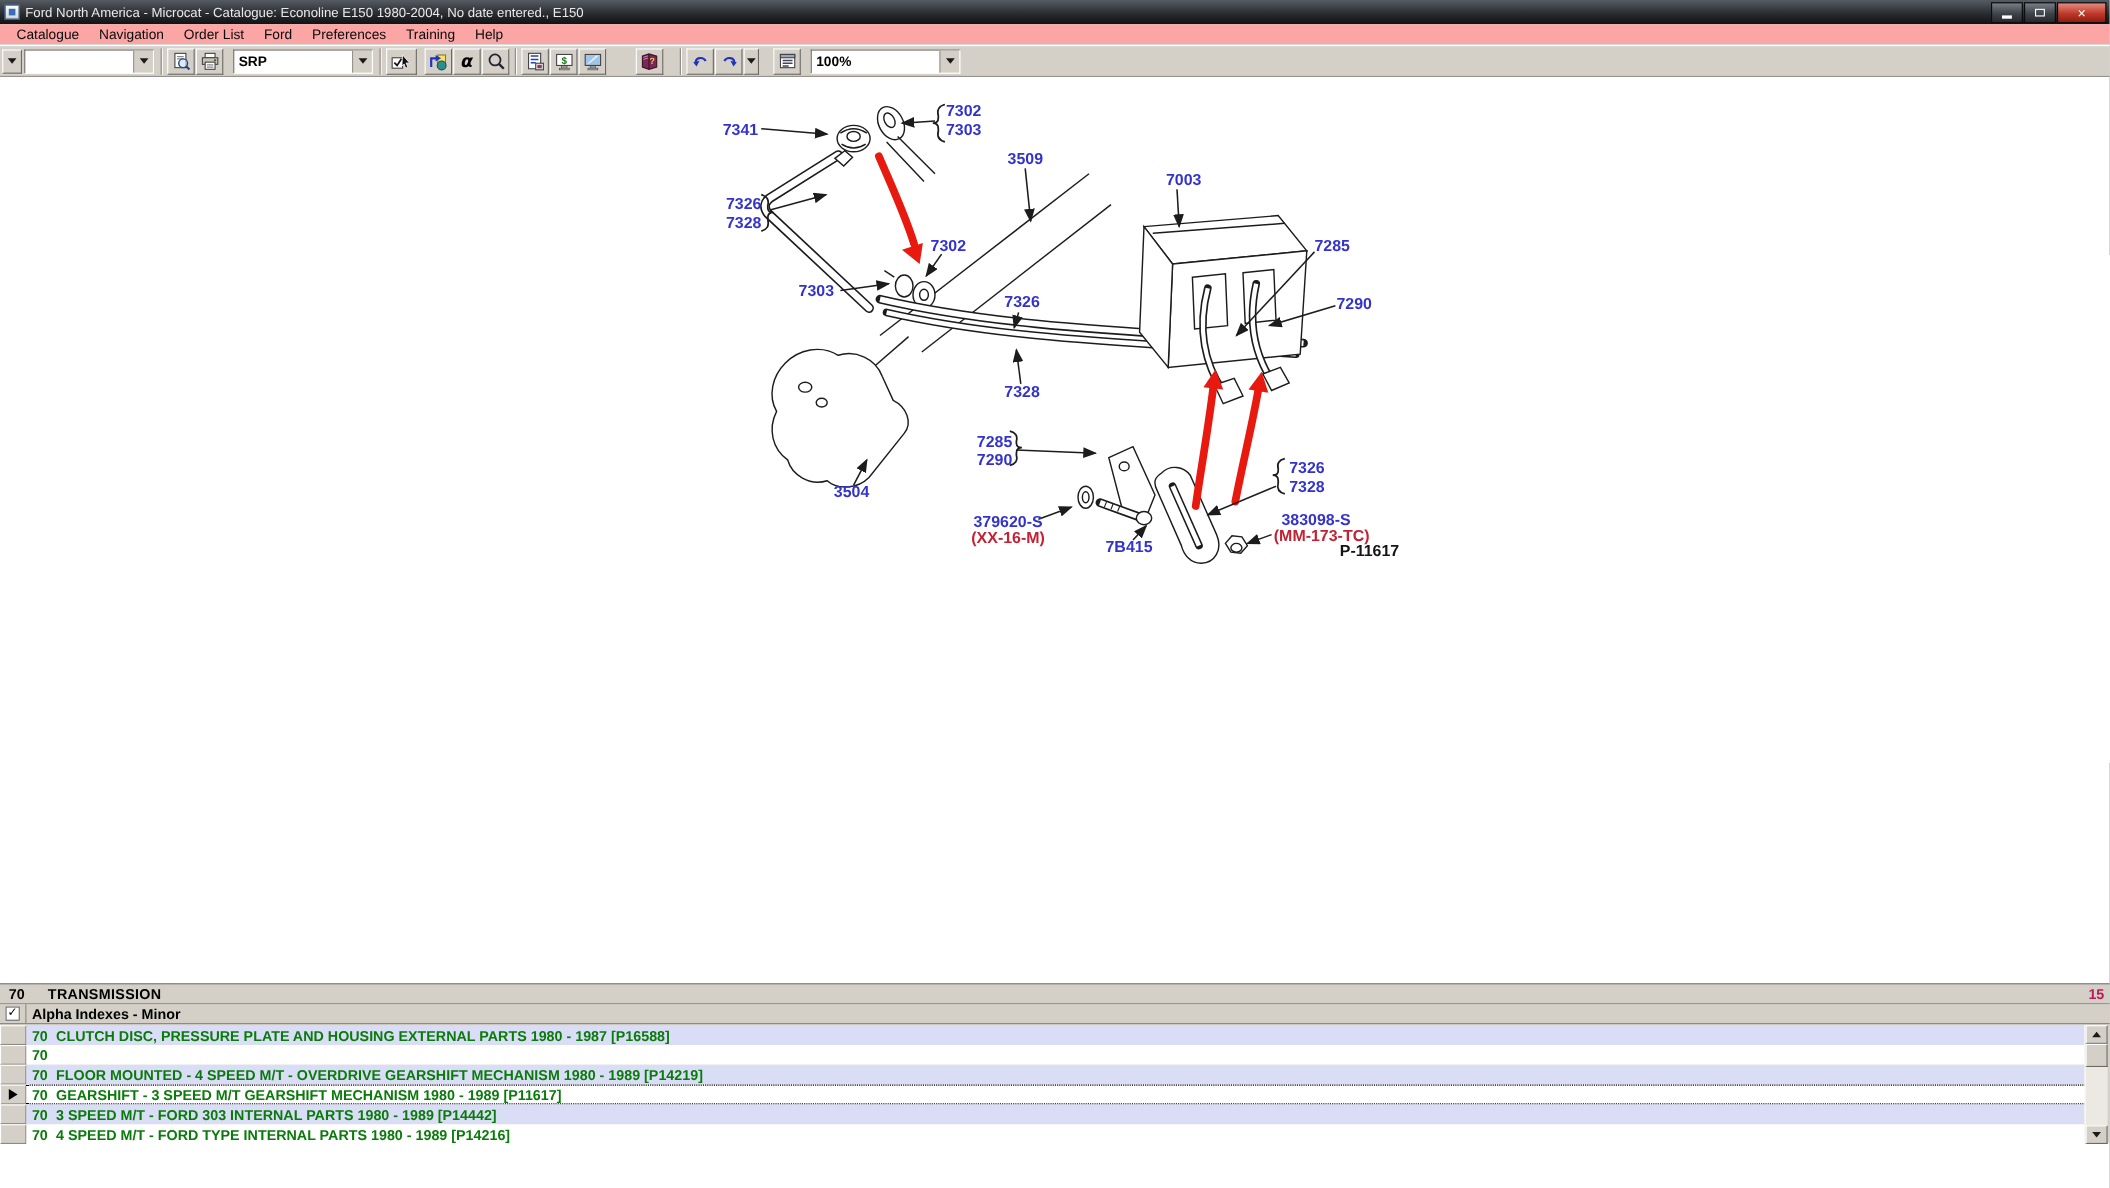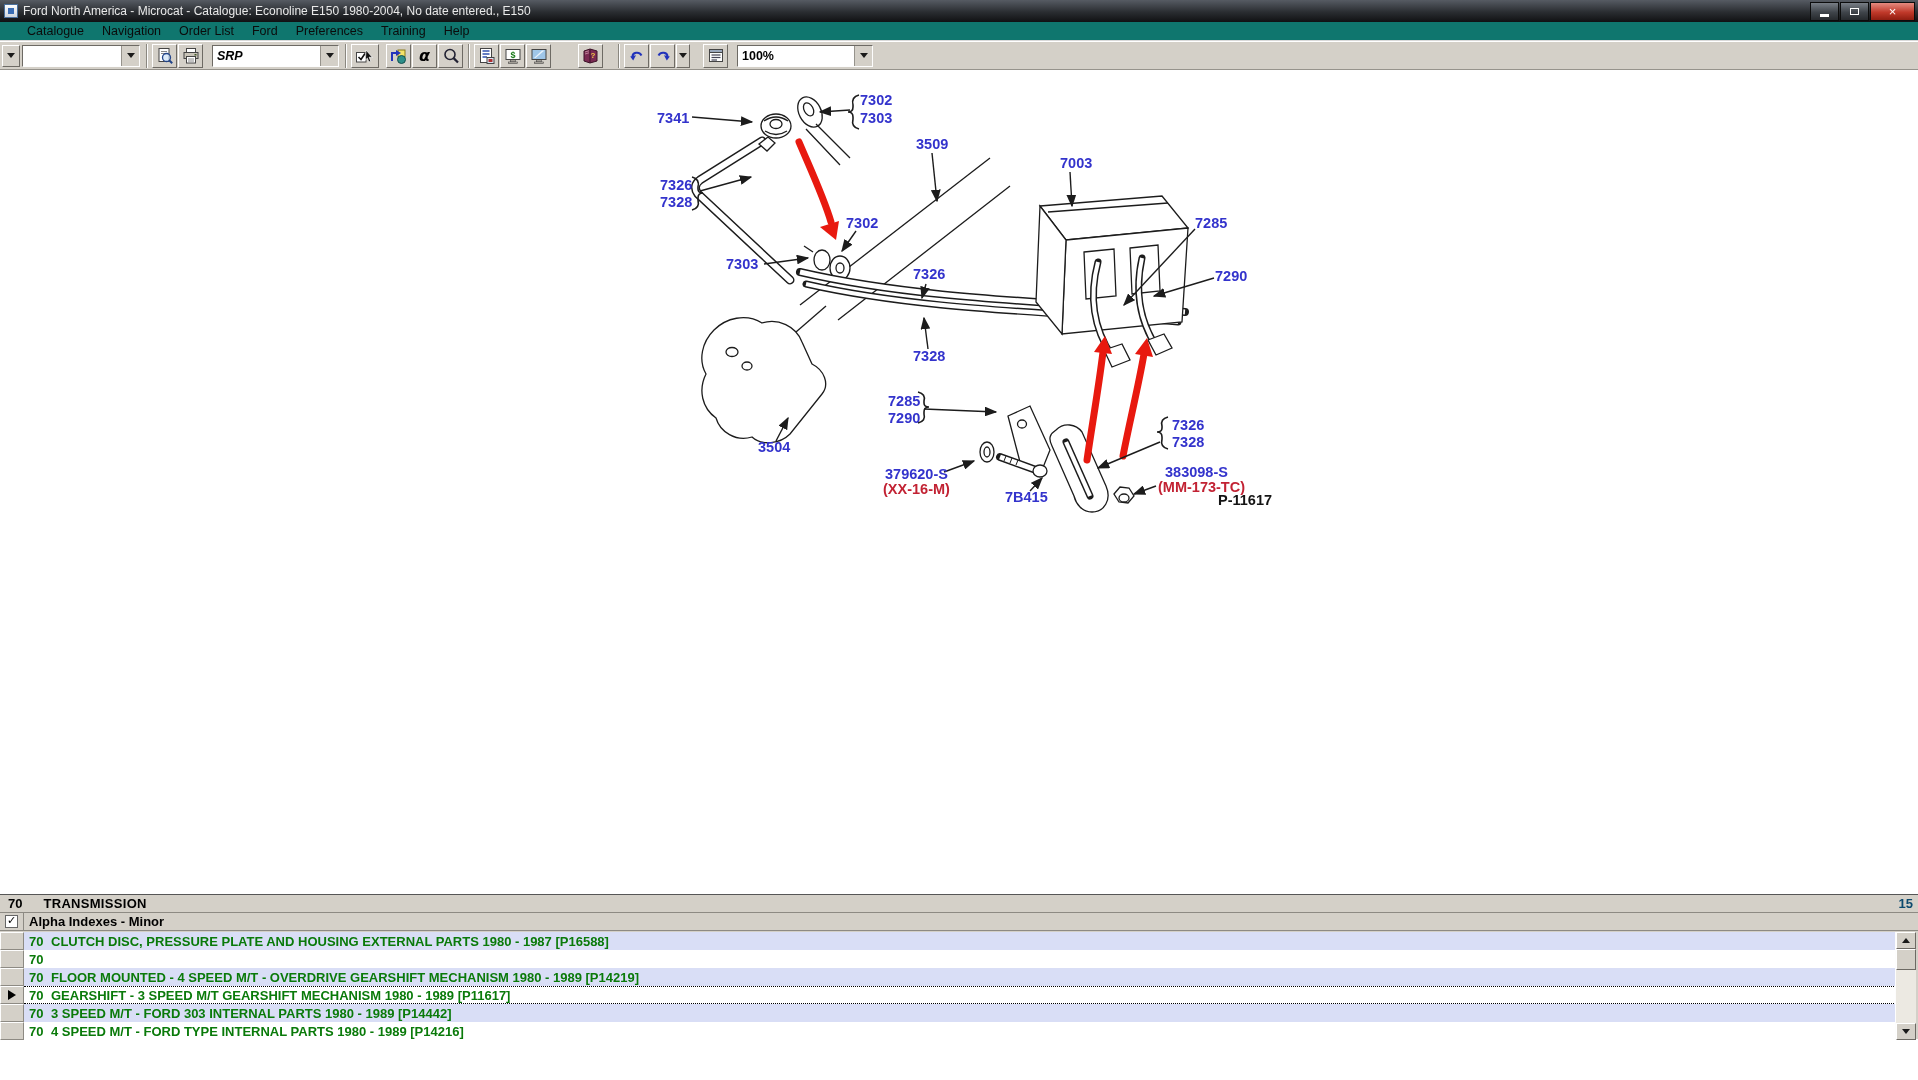--- a/index.html
+++ b/index.html
@@ -12,22 +12,22 @@
     border:1px solid #4a6f9c;box-sizing:border-box;}
   .app-icon i{display:block;width:6px;height:6px;margin:3px;background:#3a6db5;}
   .title-text{color:#e9e9e9;font-size:12px;white-space:nowrap;}
   .win-buttons{margin-left:auto;display:flex;padding-right:3px;}
   .win-btn{width:29px;height:19px;margin-left:1px;border:1px solid #0c0c0c;box-sizing:border-box;
     background:linear-gradient(#787e86,#3f444a 55%,#26292d);display:flex;align-items:center;justify-content:center;color:#fff;}
   .win-btn.close{width:45px;background:linear-gradient(#e58b80,#c0392a 55%,#8f1d10);font-size:13px;}
   .glyph-min{width:9px;height:3px;background:#fff;margin-top:8px;}
   .glyph-max{width:9px;height:7px;border:1px solid #fff;box-sizing:border-box;}
   
-  .menubar{position:absolute;left:0;top:22px;width:100%;height:19px;background:#0f766e;
-    border-bottom:1px solid #d9d9d9;box-sizing:border-box;display:flex;align-items:center;padding-left:18px;}
+  .menubar{position:absolute;left:0;top:22px;width:100%;height:19px;background:#fca5a5;
+    border-bottom:1px solid #d9d9d9;box-sizing:border-box;display:flex;align-items:center;padding-left:6px;}
   .menu-item{font-size:12.5px;color:#0b0b0b;padding:1px 9px;cursor:default;}
   
   .toolbar{position:absolute;left:0;top:41px;width:100%;height:29px;background:#d4d0c8;
     border-top:1px solid #fff;border-bottom:1px solid #96938c;box-sizing:border-box;
     display:flex;align-items:center;padding-left:2px;}
   .tb-btn{width:25px;height:24px;flex:none;background:#d4d0c8;border:1px solid;border-color:#fff #6d6a64 #6d6a64 #fff;
     box-sizing:border-box;display:flex;align-items:center;justify-content:center;margin-right:1px;}
   .tb-sep{flex:none;width:0;height:24px;border-left:1px solid #8a877f;border-right:1px solid #fdfdfd;margin:0 4px;}
   .combo{flex:none;height:22px;background:#fff;border:1px solid;border-color:#6d6a64 #fdfdfd #fdfdfd #6d6a64;
     box-sizing:border-box;display:flex;align-items:center;font-size:12.5px;color:#000;margin-right:2px;}
@@ -42,21 +42,21 @@
   .diagram-svg{position:absolute;left:0;top:70px;}
   .dlbl{font:bold 14.5px "Liberation Sans",sans-serif;fill:#3333cc;cursor:pointer;}
   .dlbl.red{fill:#c22233;}
   .dlbl.blk{fill:#141414;}
   
   .panel{position:absolute;left:0;top:894px;width:1918px;height:145px;background:#d4d0c8;border-top:1px solid #565656;box-sizing:border-box;}
   .panel-header{height:18px;background:#d4d0c8;border-bottom:1px solid #8d8a83;box-sizing:border-box;
     display:flex;align-items:center;font-weight:bold;font-size:13px;color:#000;}
   .ph-code{margin-left:8px;}
   .ph-title{margin-left:21px;letter-spacing:0.3px;}
-  .ph-count{margin-left:auto;margin-right:5px;color:#0c4a6e;}
+  .ph-count{margin-left:auto;margin-right:5px;color:#be185d;}
   .index-row{height:18px;background:#d4d0c8;border-bottom:1px solid #8d8a83;box-sizing:border-box;display:flex;align-items:center;}
   .gutter-cell{width:24px;height:100%;flex:none;border-right:1px solid #8d8a83;box-sizing:border-box;
     display:flex;align-items:center;justify-content:center;}
   .chk{width:13px;height:13px;background:#fff;border:1px solid #666;box-sizing:border-box;
     font-family:"DejaVu Sans",sans-serif;font-size:11px;line-height:10px;text-align:center;color:#000;}
   .index-label{font-weight:bold;font-size:13px;color:#000;padding-left:5px;}
   .grid{position:absolute;left:0;top:37px;width:1896px;}
   .grid-row{height:18px;display:flex;font-weight:bold;font-size:13px;color:#0a7a0a;}
   .row-gutter{width:24px;flex:none;background:#d4d0c8;border:1px solid;border-color:#fdfdfd #8d8a83 #8d8a83 #fdfdfd;
     box-sizing:border-box;display:flex;align-items:center;justify-content:center;}
@@ -131,21 +131,21 @@
     <div class="tb-btn">
       <svg width="18" height="18" viewBox="0 0 18 18">
         <rect x="4.5" y="1.5" width="9" height="4" fill="#fff" stroke="#444"></rect>
         <rect x="2" y="5.5" width="14" height="6" fill="#c9c4b8" stroke="#444"></rect>
         <rect x="4.5" y="9.5" width="9" height="6.5" fill="#fff" stroke="#444"></rect>
         <line x1="6" y1="12" x2="12" y2="12" stroke="#888"></line>
           <line x1="6" y1="14" x2="12" y2="14" stroke="#888"></line>
         <rect x="12.5" y="7" width="2" height="1.5" fill="#445a2a"></rect>
       </svg>
     </div>
-    <div class="combo" style="width:127px;margin-left:8px;font-style:italic;">
+    <div class="combo" style="width:127px;margin-left:8px;">
       <span class="val">SRP</span>
       <span class="arrow-btn">
           <span class="tri-down"></span>
         </span>
     </div>
     <div class="tb-sep"></div>
     <div class="tb-btn" style="width:28px;">
       <svg width="20" height="18" viewBox="0 0 20 18">
         <rect x="1.5" y="5.5" width="9.5" height="9.5" fill="#fff" stroke="#444"></rect>
         <path d="M3.5,10 L6,12.5 L10,6.5" fill="none" stroke="#111" stroke-width="1.6"></path>

